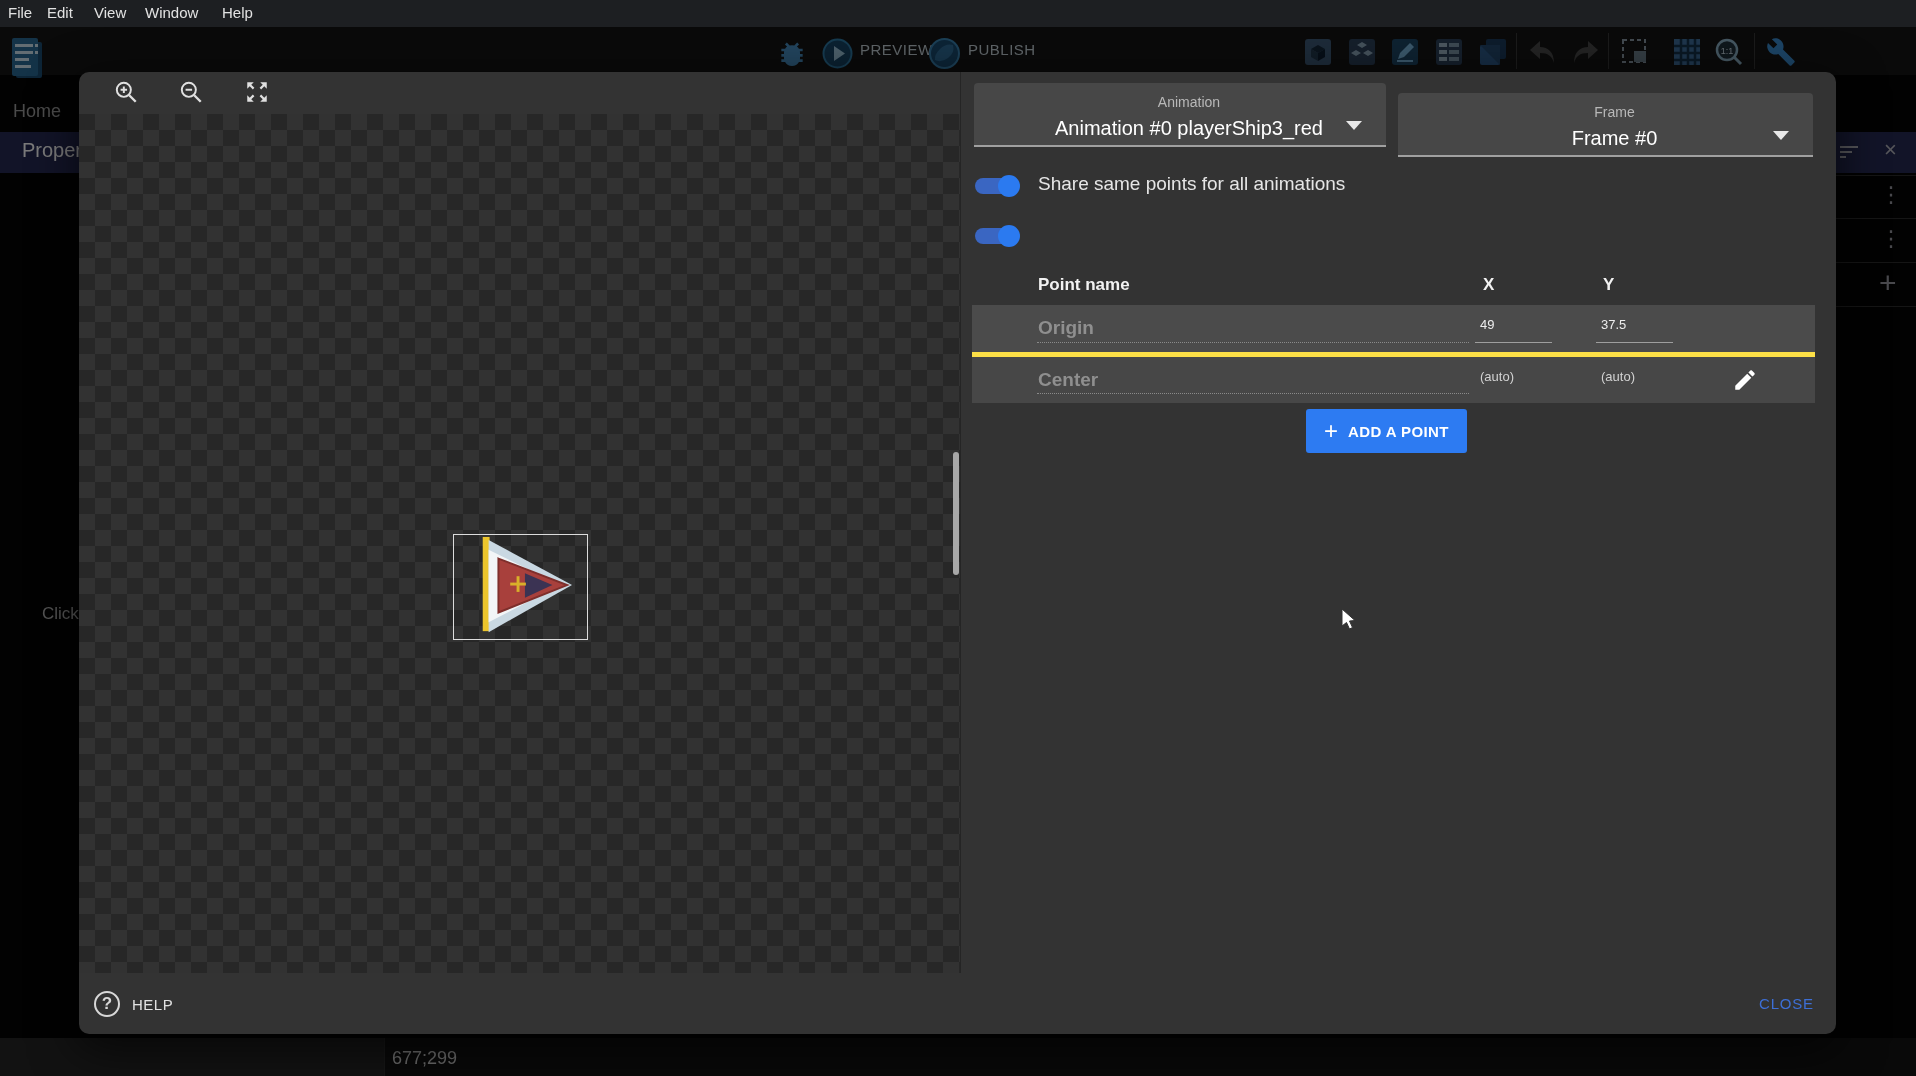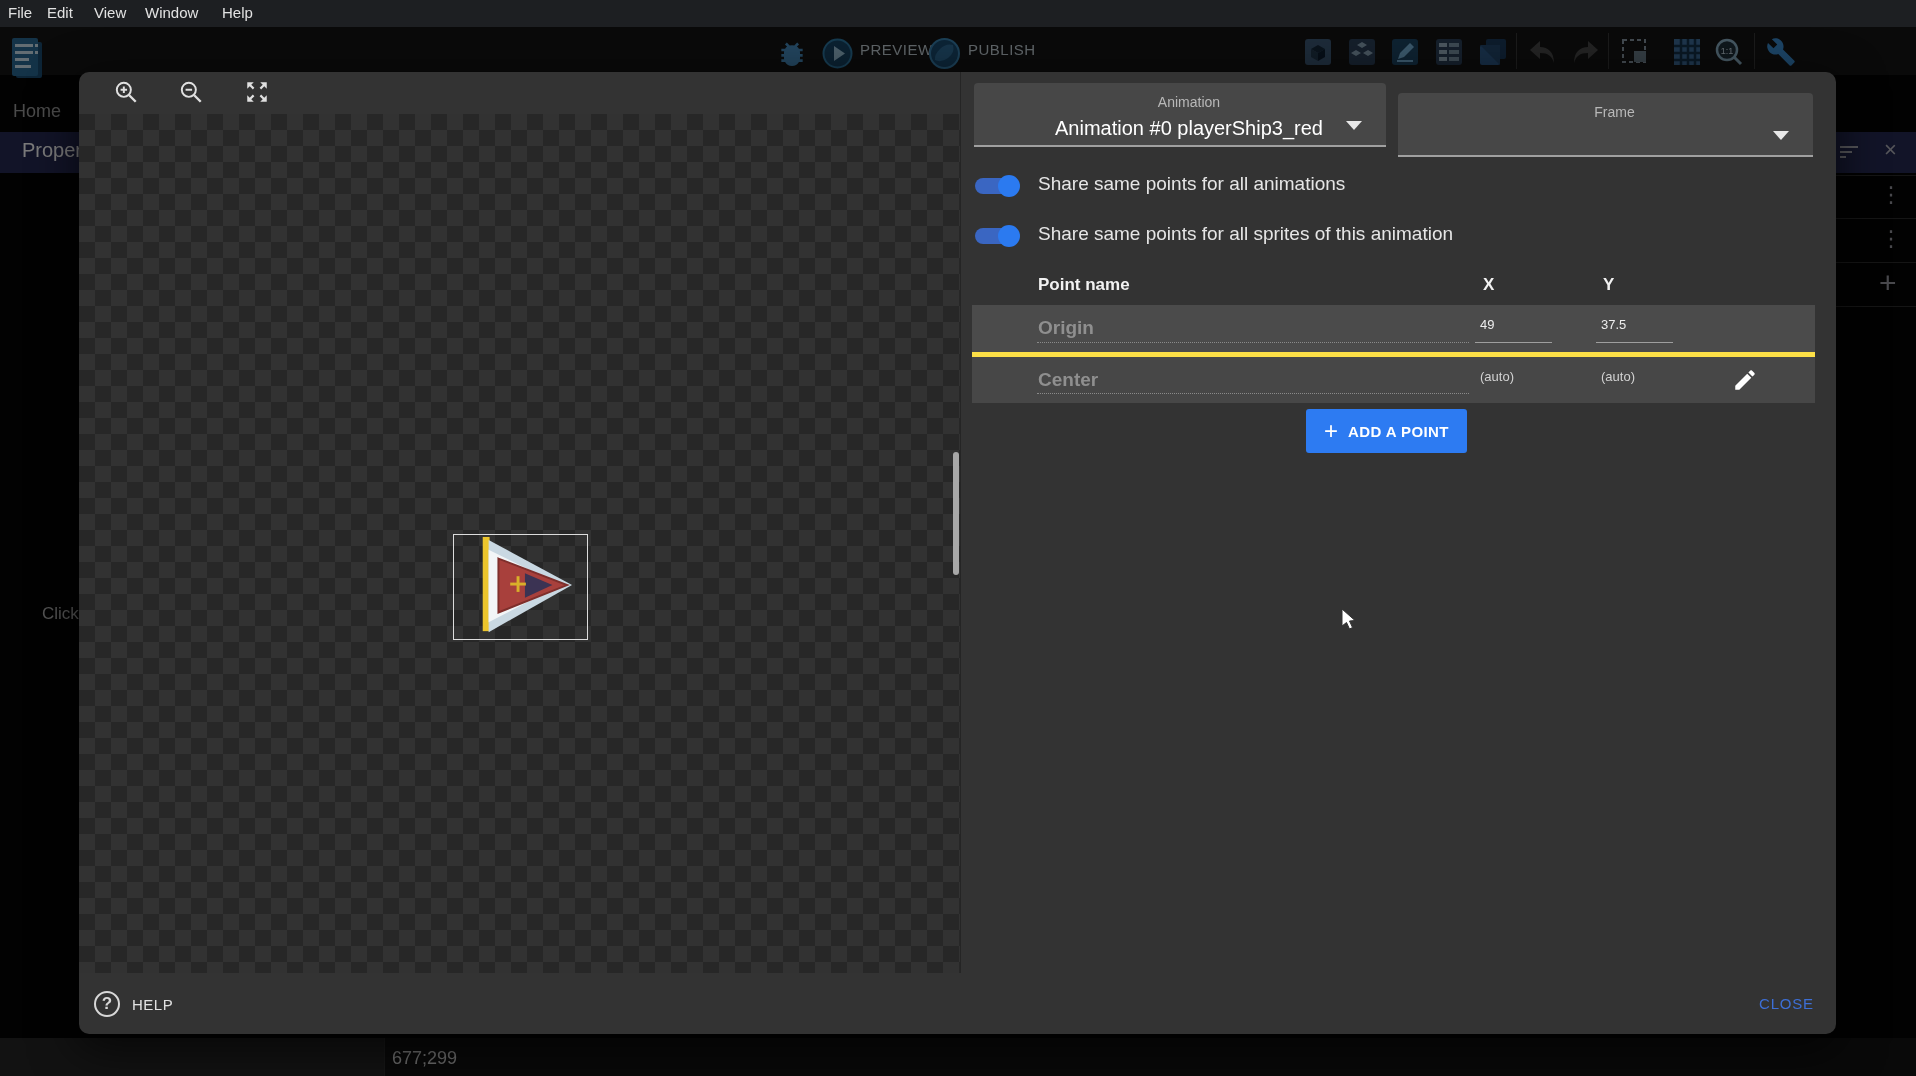--- a/index.html
+++ b/index.html
@@ -242,31 +242,31 @@
     <div class="abs canvas-divider"></div>
     <div class="abs vscroll"></div>
 
     <div class="abs field" style="left:895px;top:11px;width:412px;height:64px">
       <div class="field-label">Animation</div>
       <div class="field-value">Animation #0 playerShip3_red</div>
       <div class="dd-arrow" style="right:24px;top:38px"></div>
     </div>
     <div class="abs field" style="left:1319px;top:21px;width:415px;height:64px">
       <div class="field-label">Frame</div>
+      <div class="field-value">Frame #0</div>
       <div class="dd-arrow" style="right:24px;top:38px"></div>
     </div>
 
     <div class="abs switch" style="left:896px;top:106px">
         <div class="knob"></div>
       </div>
     <div class="abs toggle-label" style="left:959px;top:101px">Share same points for all animations</div>
     <div class="abs switch" style="left:896px;top:156px">
         <div class="knob"></div>
       </div>
-    <div class="abs toggle-label" style="left:959px;top:151px">Share same points for all sprites of this animation</div>
 
     <div class="abs th" style="left:959px;top:203px">Point name</div>
     <div class="abs th" style="left:1404px;top:203px">X</div>
     <div class="abs th" style="left:1524px;top:203px">Y</div>
 
     <div class="abs prow" style="top:233px;background:#4b4b4b">
       <span class="name">Origin</span>
       <div class="name-line"></div>
       <span class="val" style="left:508px">49</span>
       <div class="val-line" style="left:503px"></div>

